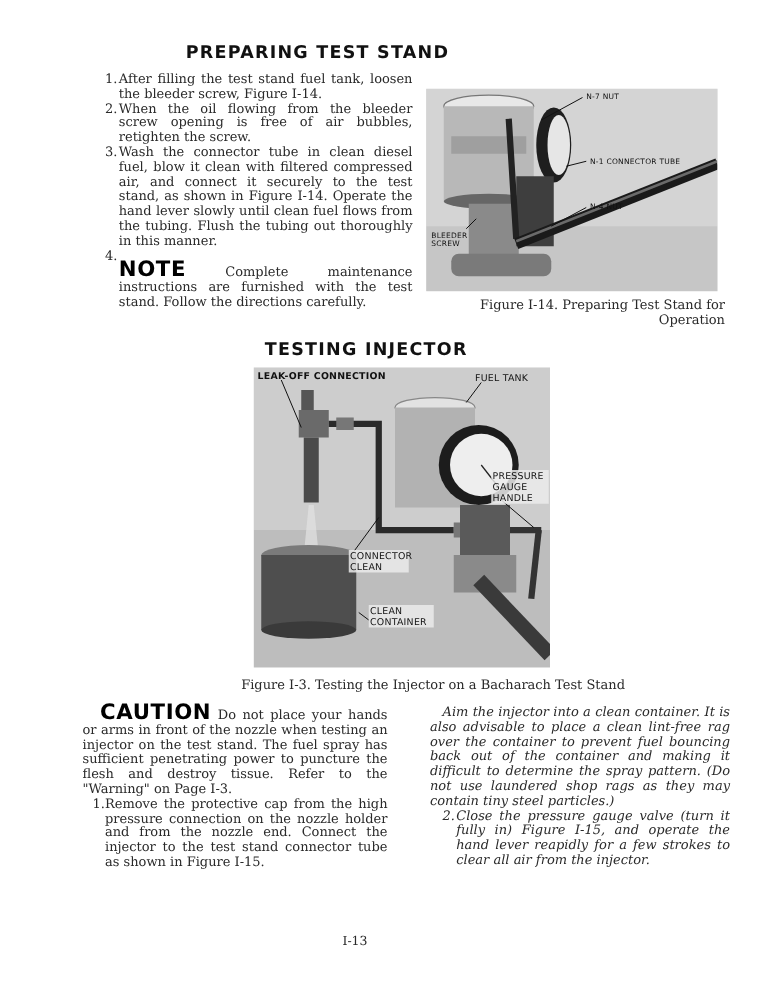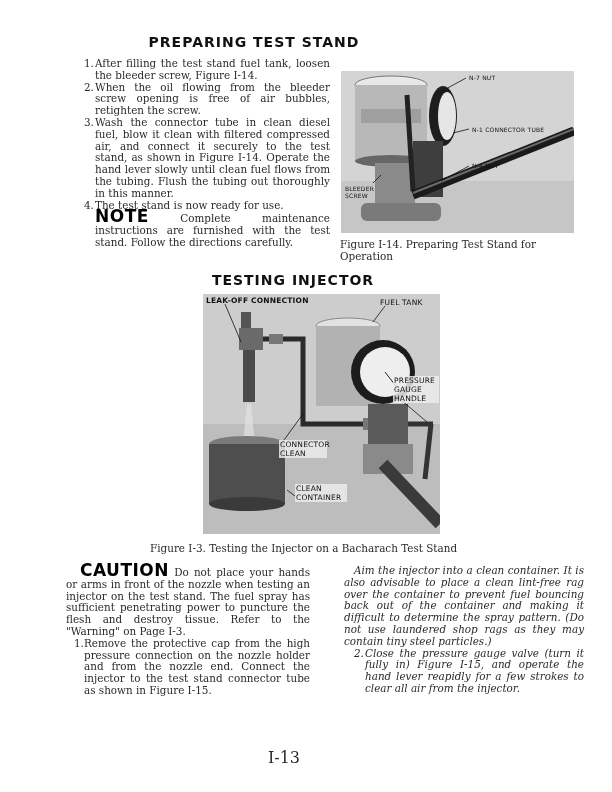--- a/index.html
+++ b/index.html
@@ -11,22 +11,22 @@
   .col { position: absolute; font-size: 10.4px; line-height: 11.8px; }
   .col p { margin: 0; text-align: justify; }
   .item { position: relative; padding-left: 11px; text-align: justify; }
   .item .num { position: absolute; left: 0; top: 0; }
   .note { font-family: "DejaVu Sans", sans-serif; font-weight: bold; 
           font-size: 17px; letter-spacing: 0.5px; color: #000; }
   .photo { position: absolute; background: #cfcfcf; overflow: hidden; }
   .callout { position: absolute; font-family: "DejaVu Sans", sans-serif;
              font-size: 6px; line-height: 7px; color: #111; letter-spacing: 0.2px; }
   .callout.lg { font-size: 7.5px; line-height: 9px; background: rgba(235,235,235,0.85); padding: 0 1px; }
-  .caption { position: absolute; font-size: 10.4px; line-height: 12px; text-align: left; }
-  .pagenum { position: absolute; left: 0; width: 568px; top: 748px; text-align: center; font-size: 16px; }
+  .caption { position: absolute; font-size: 10.4px; line-height: 12px; text-align: right; }
+  .pagenum { position: absolute; left: 0; width: 568px; top: 748px; text-align: center; font-size: 10px; }
   svg { display: block; }
 </style>
 </head>
 <body>
 
 <div class="heading" style="top:34px;">PREPARING TEST STAND</div>
 
 <div class="col" style="left:84px; top:58px; width:246px;">
   <div class="item">
     <span class="num">1.</span>
@@ -35,21 +35,21 @@
   <div class="item">
     <span class="num">2.</span>
     <span>When the oil flowing from the bleeder screw opening is free of air bubbles, retighten the screw.</span>
   </div>
   <div class="item">
     <span class="num">3.</span>
     <span>Wash the connector tube in clean diesel fuel, blow it clean with filtered compressed air, and connect it securely to the test stand, as shown in Figure I-14. Operate the hand lever slowly until clean fuel flows from the tubing. Flush the tubing out thoroughly in this manner.</span>
   </div>
   <div class="item">
     <span class="num">4.</span>
-    <span>The test stand is now ready for use.</span><br>
+    <br>
     <span class="note">NOTE</span>
     <span>Complete maintenance instructions are furnished with the test stand. Follow the directions carefully.</span>
   </div>
 </div>
 
 <div class="photo" style="left:341px; top:71px; width:233px; height:162px;">
   <svg width="233" height="162" viewBox="0 0 233 162">
     <rect x="0" y="0" width="233" height="162" fill="#d4d4d4"></rect>
     <rect x="0" y="110" width="233" height="52" fill="#c6c6c6"></rect>
 

